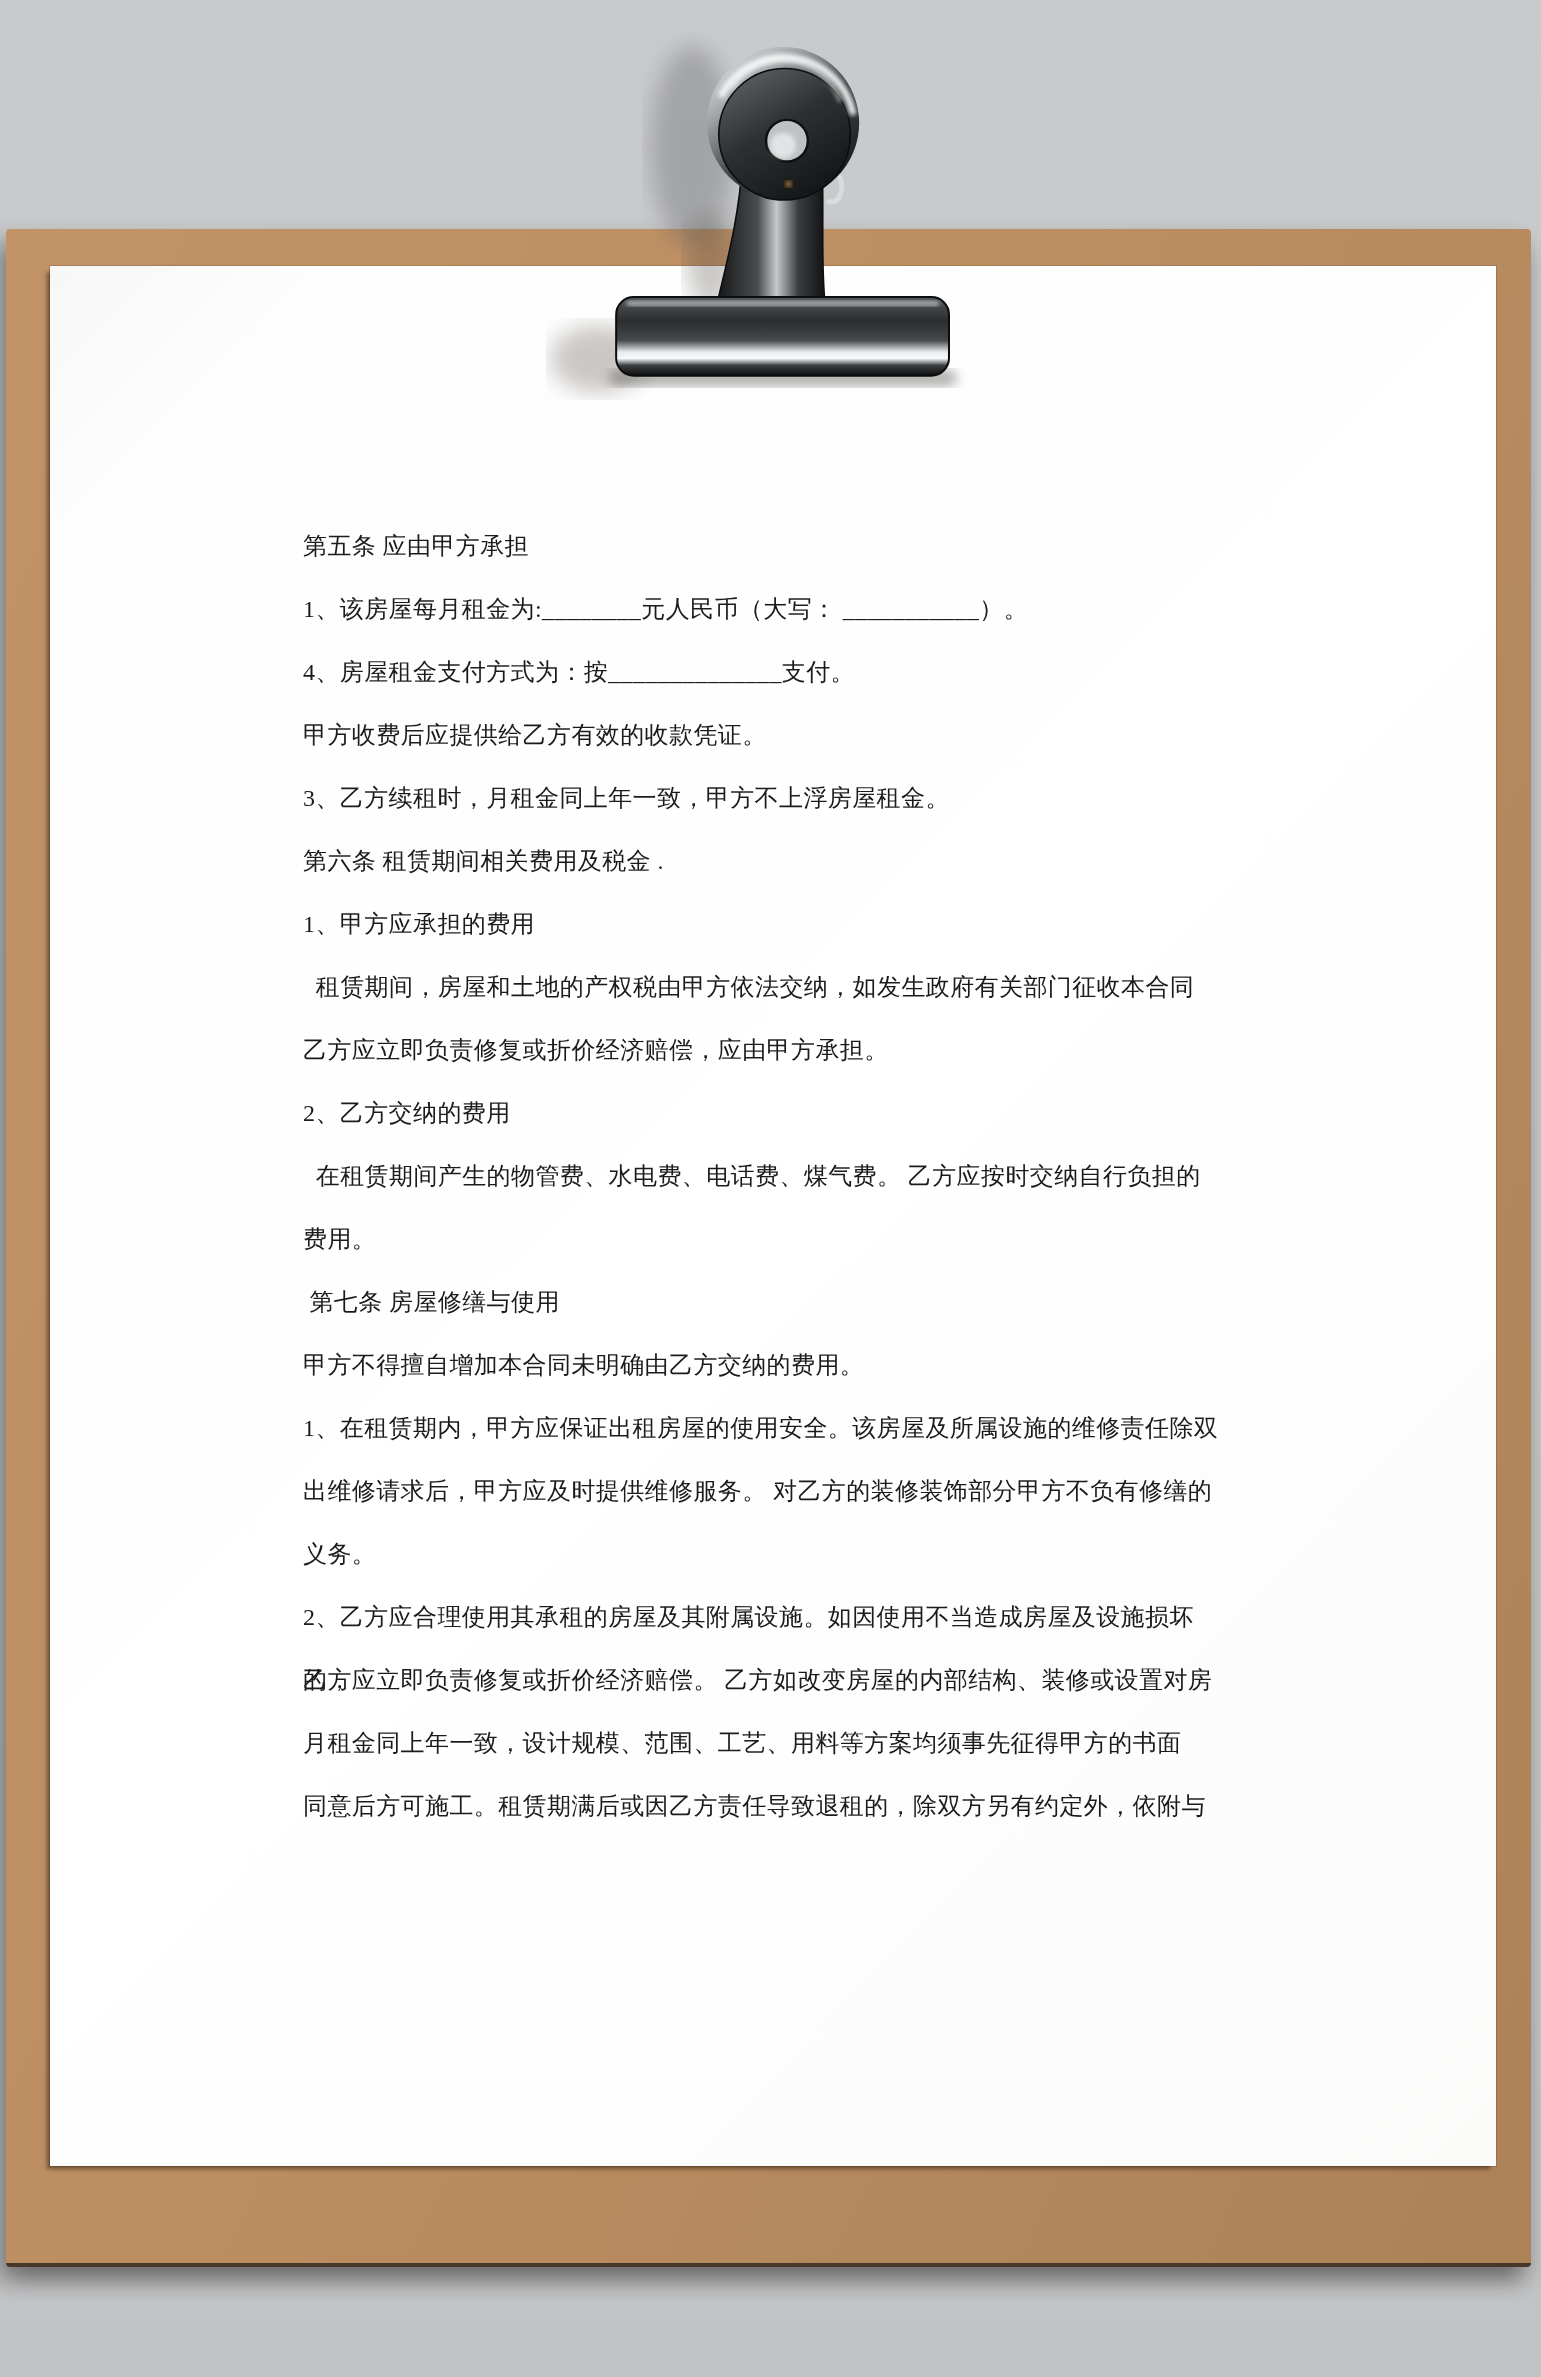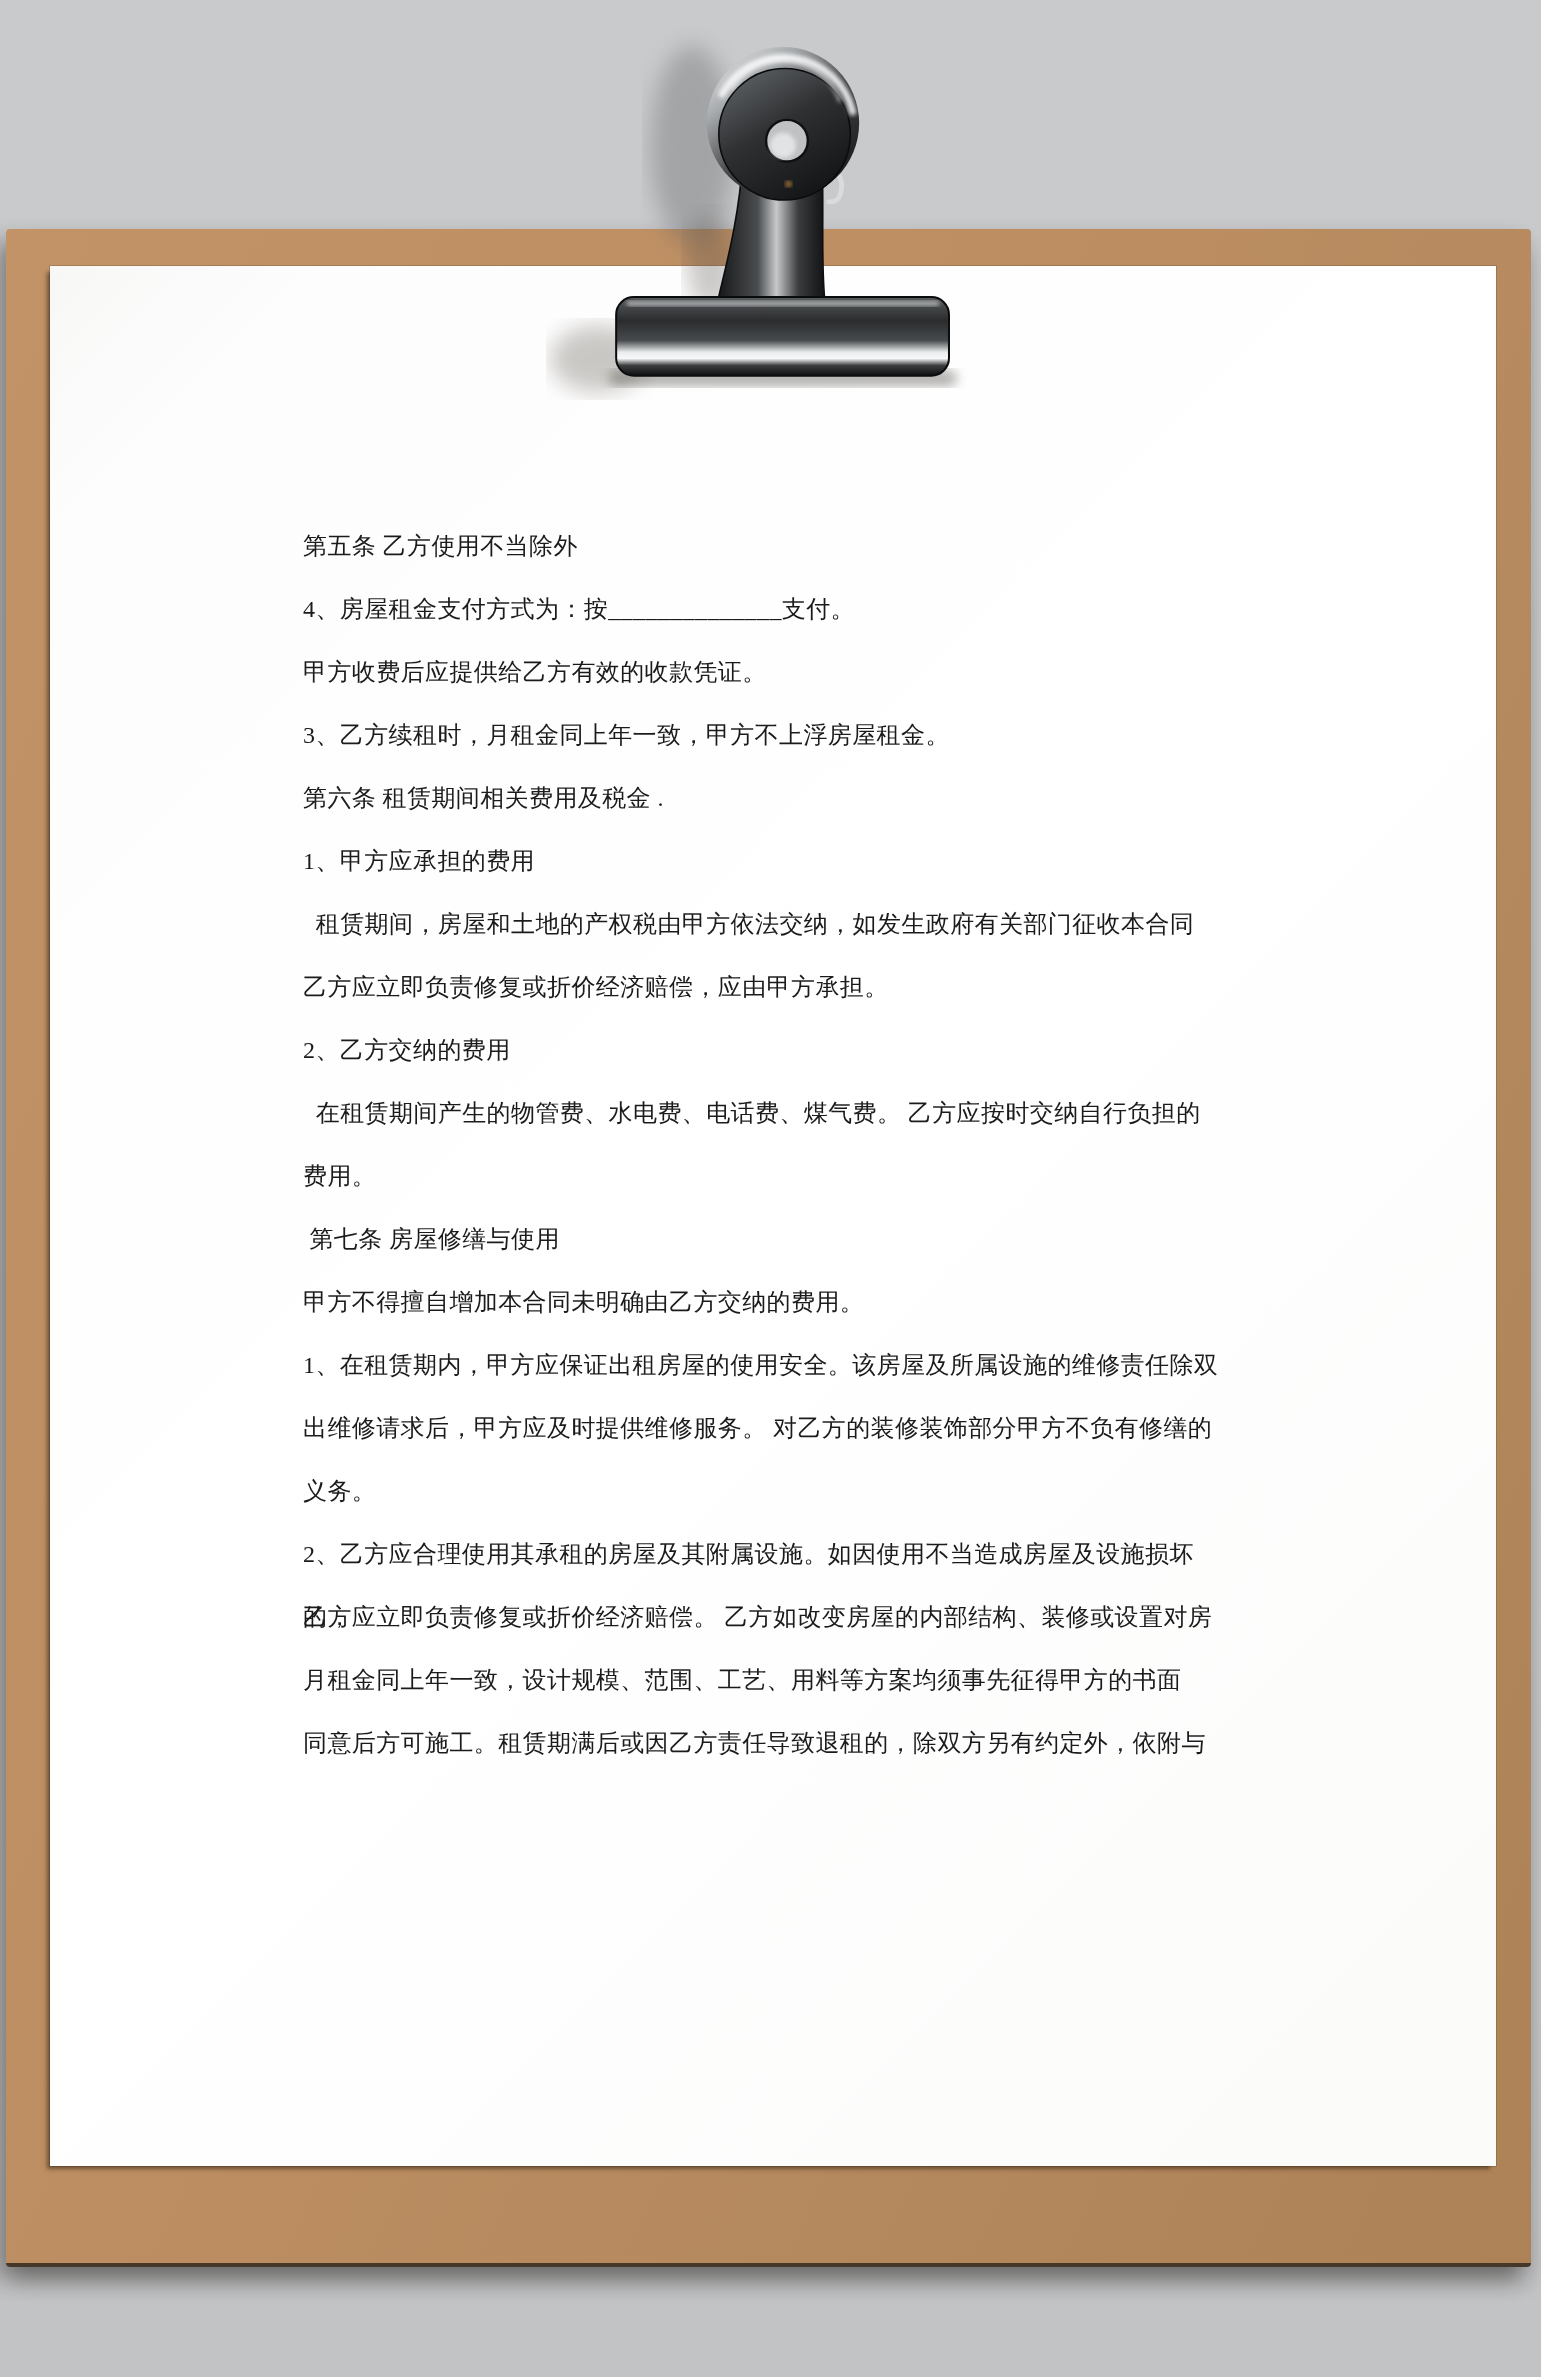--- a/index.html
+++ b/index.html
@@ -32,21 +32,22 @@
   .clip-svg{position:absolute;left:546px;top:14.4px;width:498px;height:401px;}
 </style>
 </head>
 <body>
 
 <div class="board"></div>
 
 <div class="paper"></div>
 
 <div class="text-block">
-  <div class="doc-line">第五条 乙方使用不当除外</div>
+  <div class="doc-line">第五条 应由甲方承担</div>
+  <div class="doc-line">1、该房屋每月租金为:________元人民币（大写： ___________）。</div>
   <div class="doc-line">4、房屋租金支付方式为：按______________支付。</div>
   <div class="doc-line">甲方收费后应提供给乙方有效的收款凭证。</div>
   <div class="doc-line">3、乙方续租时，月租金同上年一致，甲方不上浮房屋租金。</div>
   <div class="doc-line">第六条 租赁期间相关费用及税金 .</div>
   <div class="doc-line">1、甲方应承担的费用</div>
   <div class="doc-line">  租赁期间，房屋和土地的产权税由甲方依法交纳，如发生政府有关部门征收本合同</div>
   <div class="doc-line">乙方应立即负责修复或折价经济赔偿，应由甲方承担。</div>
   <div class="doc-line">2、乙方交纳的费用</div>
   <div class="doc-line">  在租赁期间产生的物管费、水电费、电话费、煤气费。 乙方应按时交纳自行负担的</div>
   <div class="doc-line">费用。</div>

